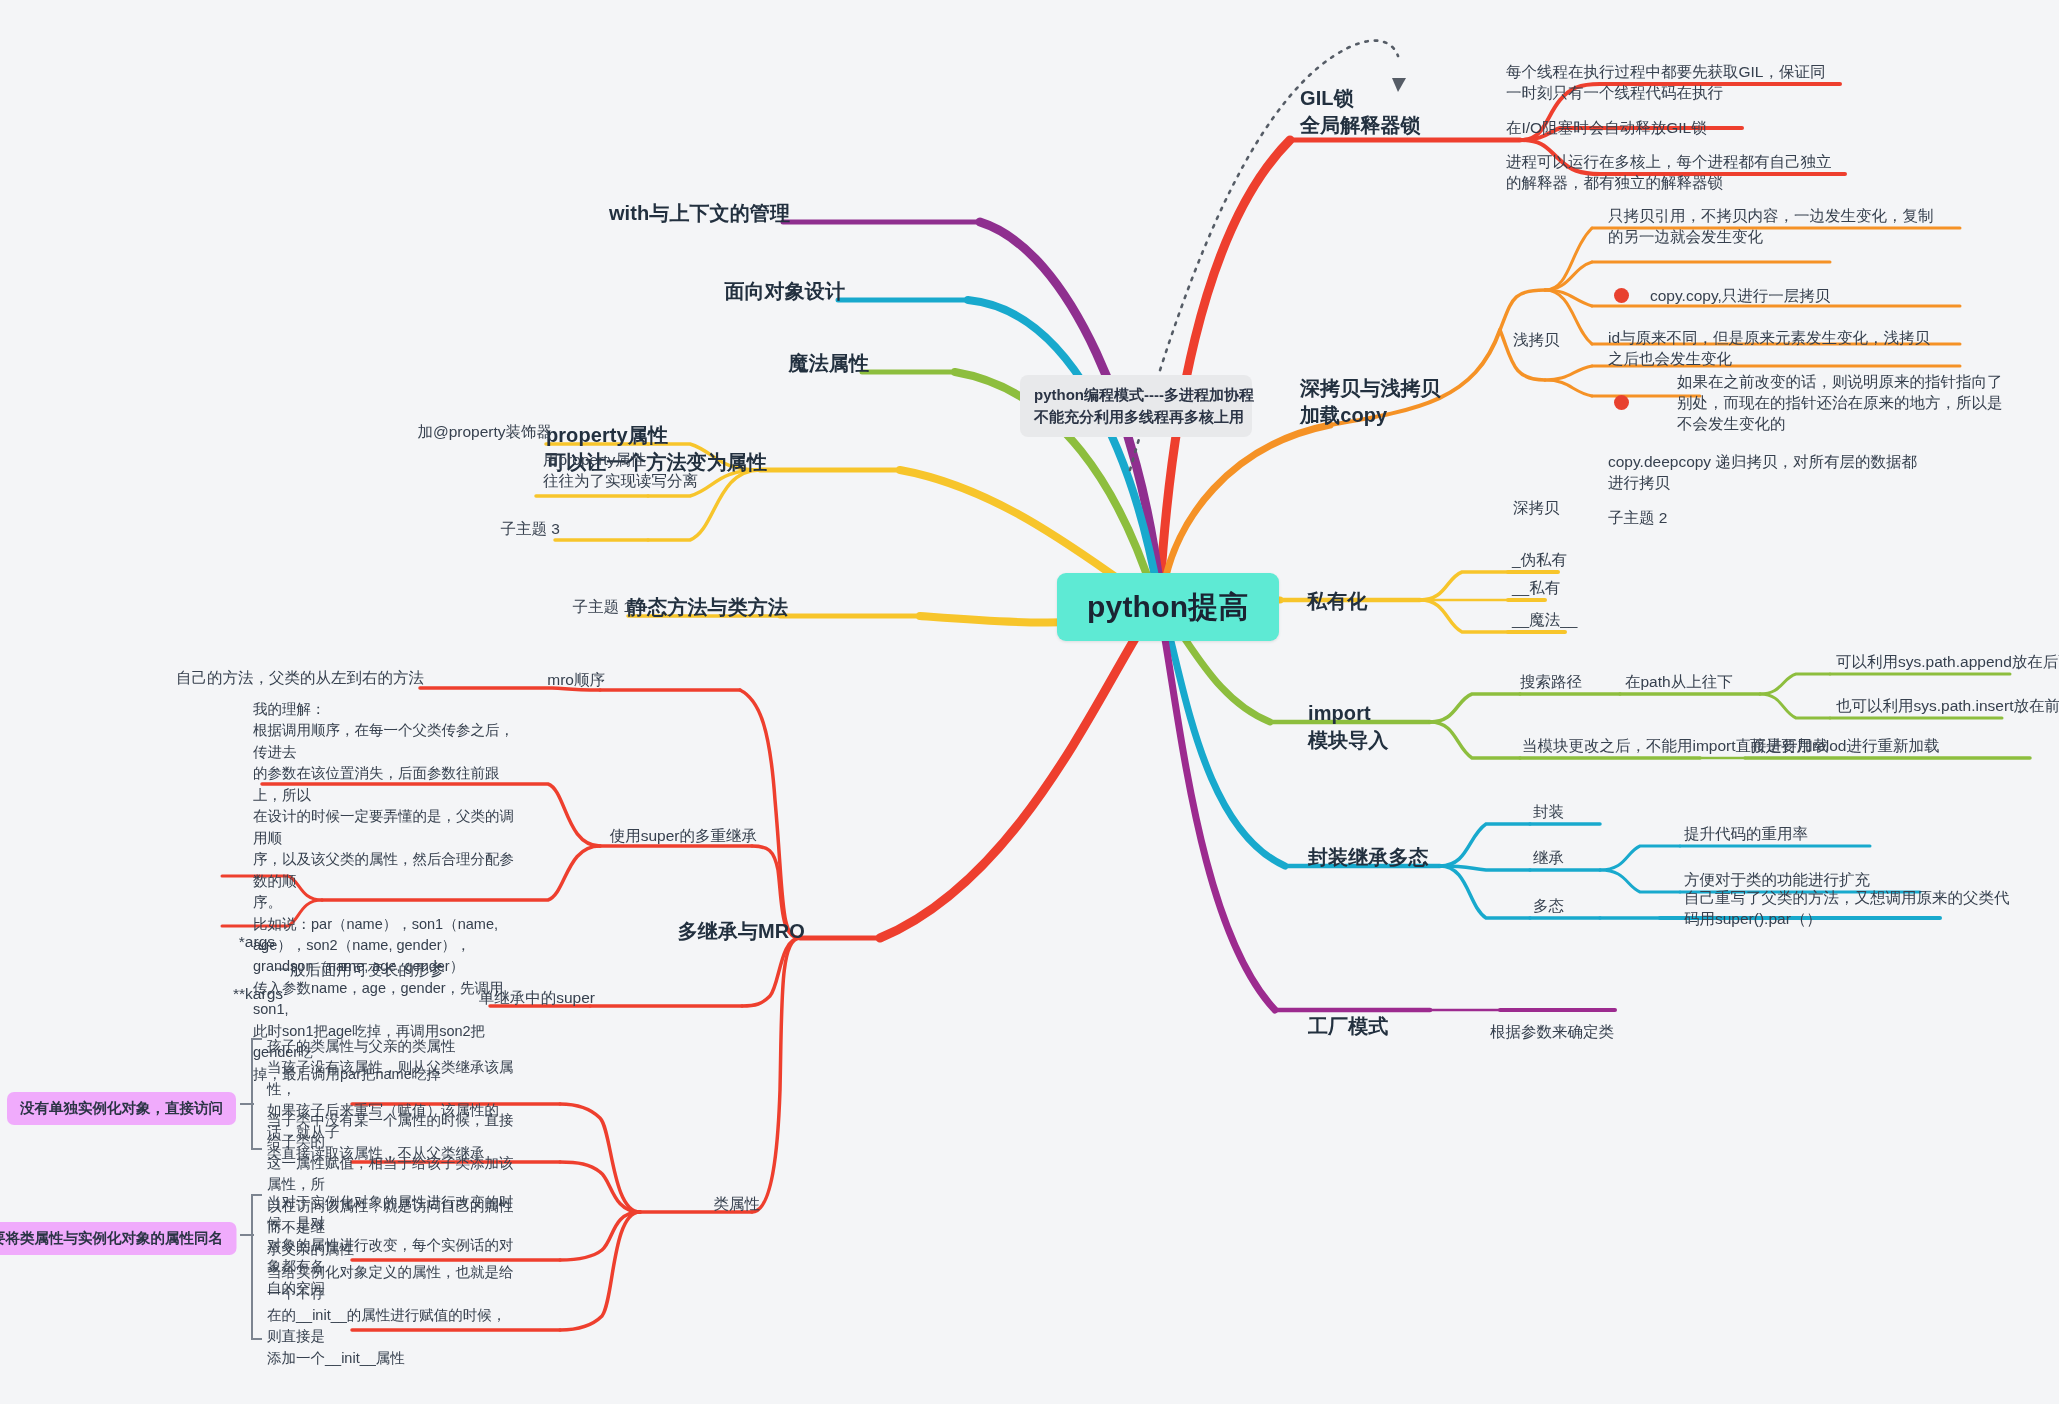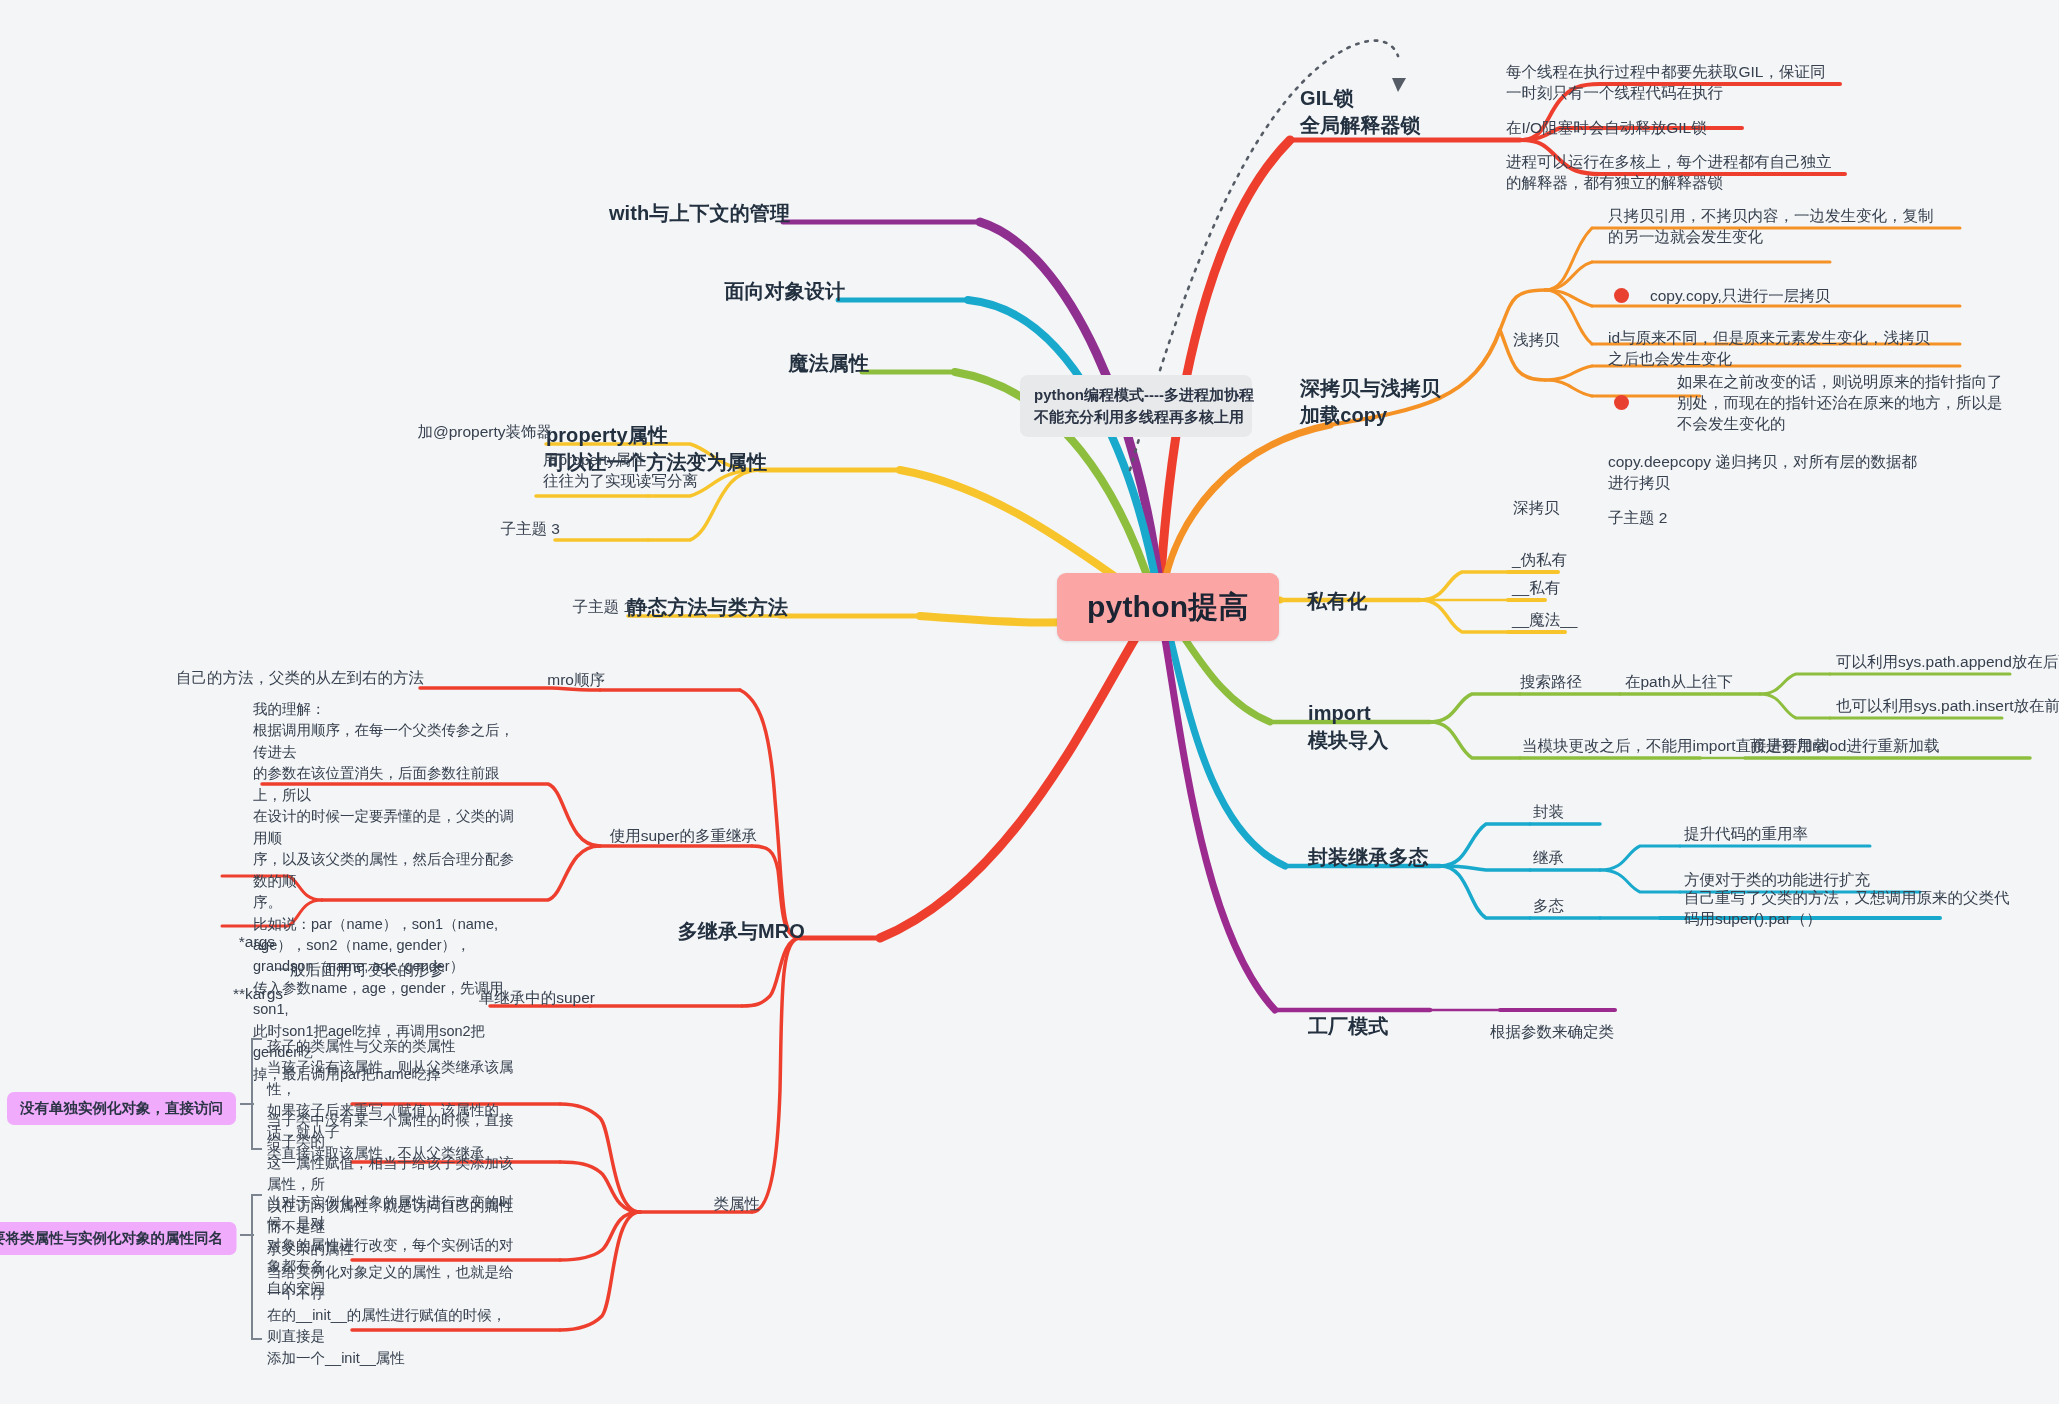--- a/index.html
+++ b/index.html
@@ -22,21 +22,21 @@
     pointer-events: none;
   }
   .node {
     position: absolute;
     color: #2b3445;
     white-space: pre;
     line-height: 1.34;
   }
   
   .root {
-    background: #fca5a5;
+    background: #5eead4;
     border-radius: 9px;
     font-size: 30px;
     font-weight: bold;
     color: #1b2433;
     padding: 14px 30px;
     box-shadow: 0 1px 3px rgba(0,0,0,0.10);
     letter-spacing: .2px;
   }
   
   .lvl1 {

